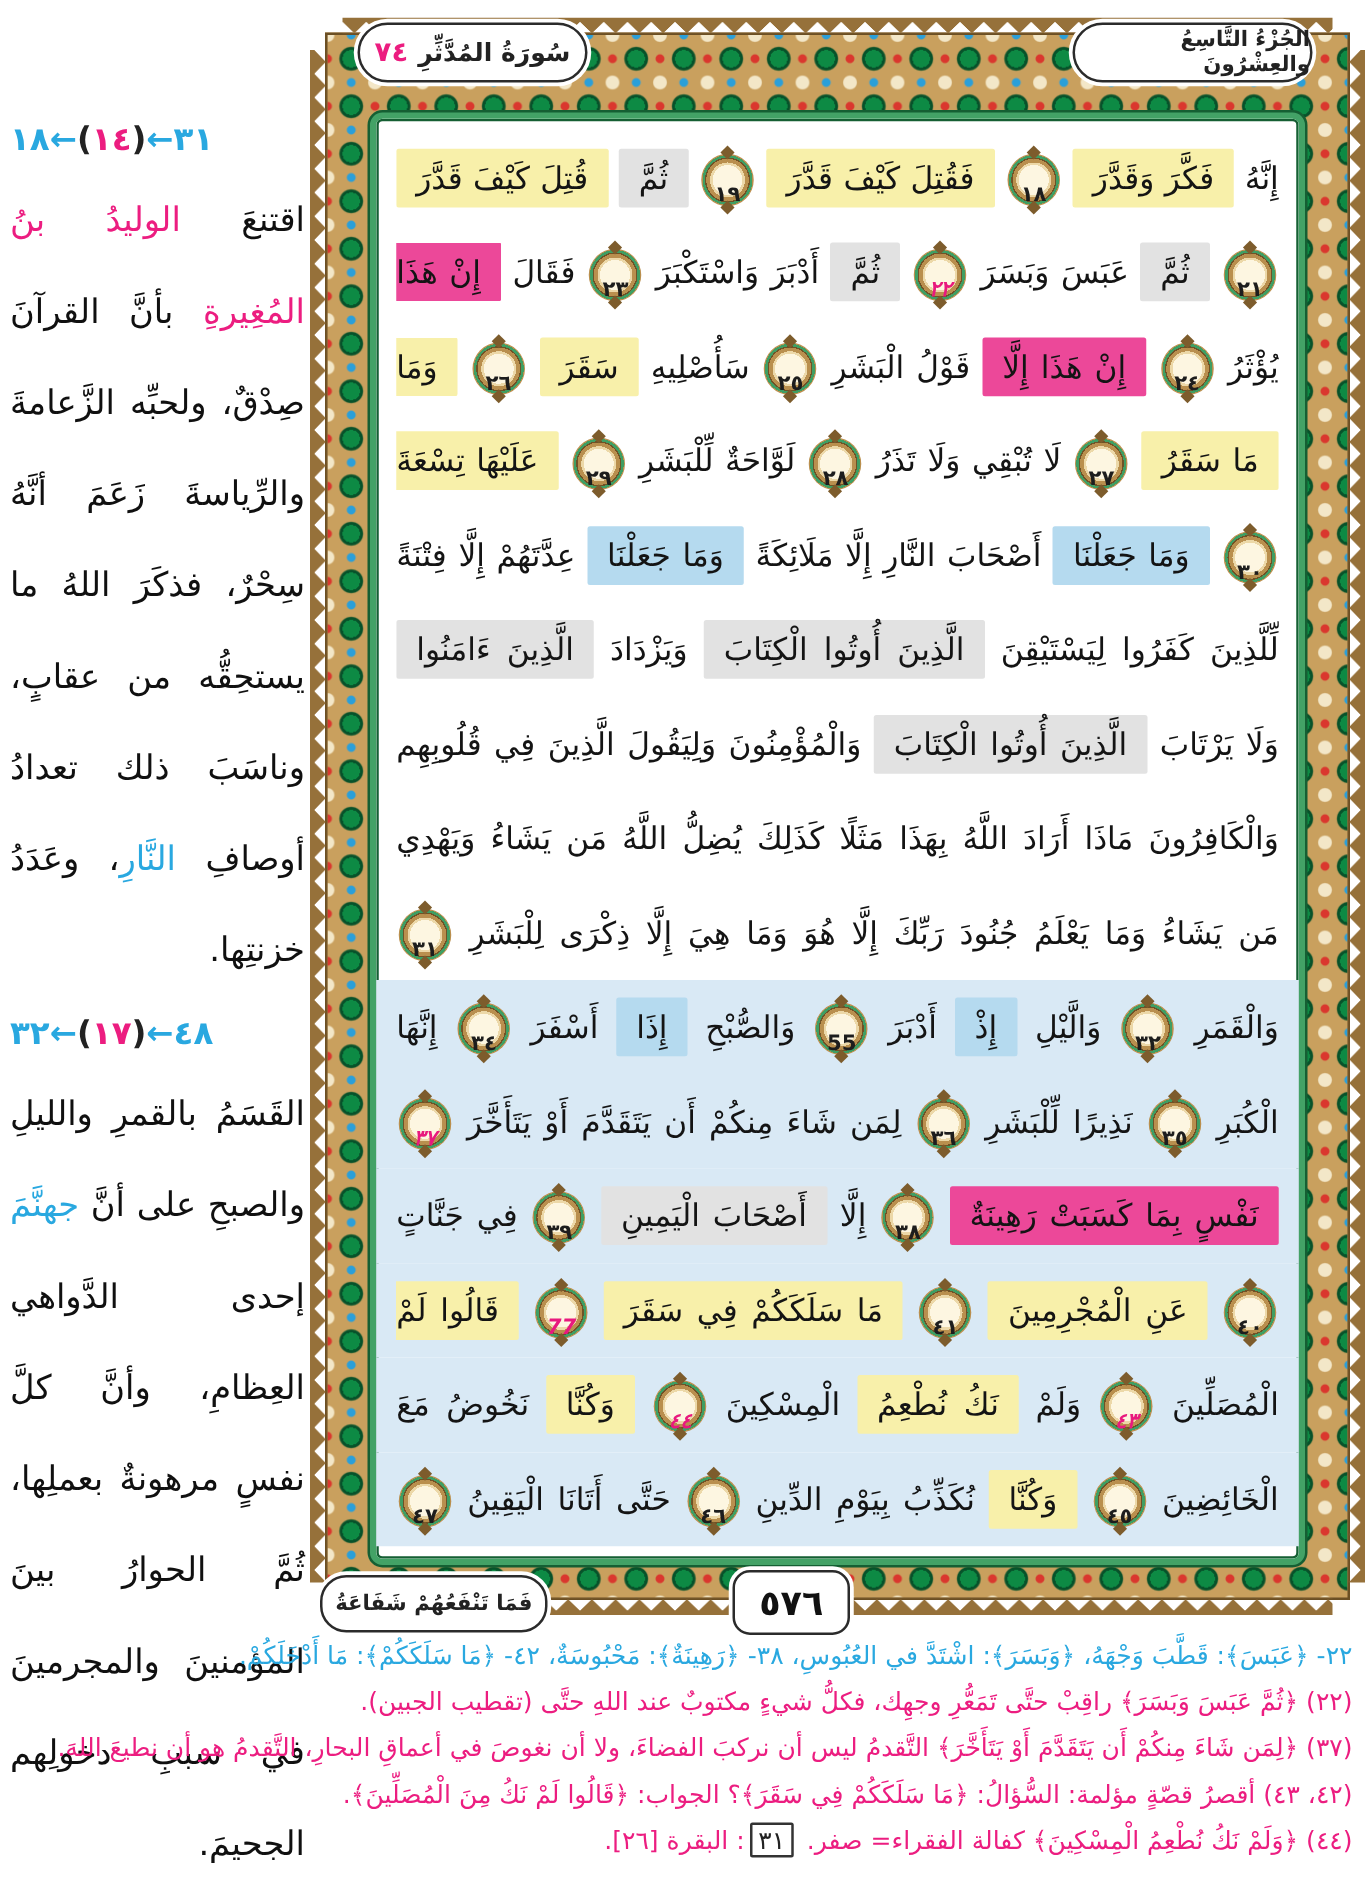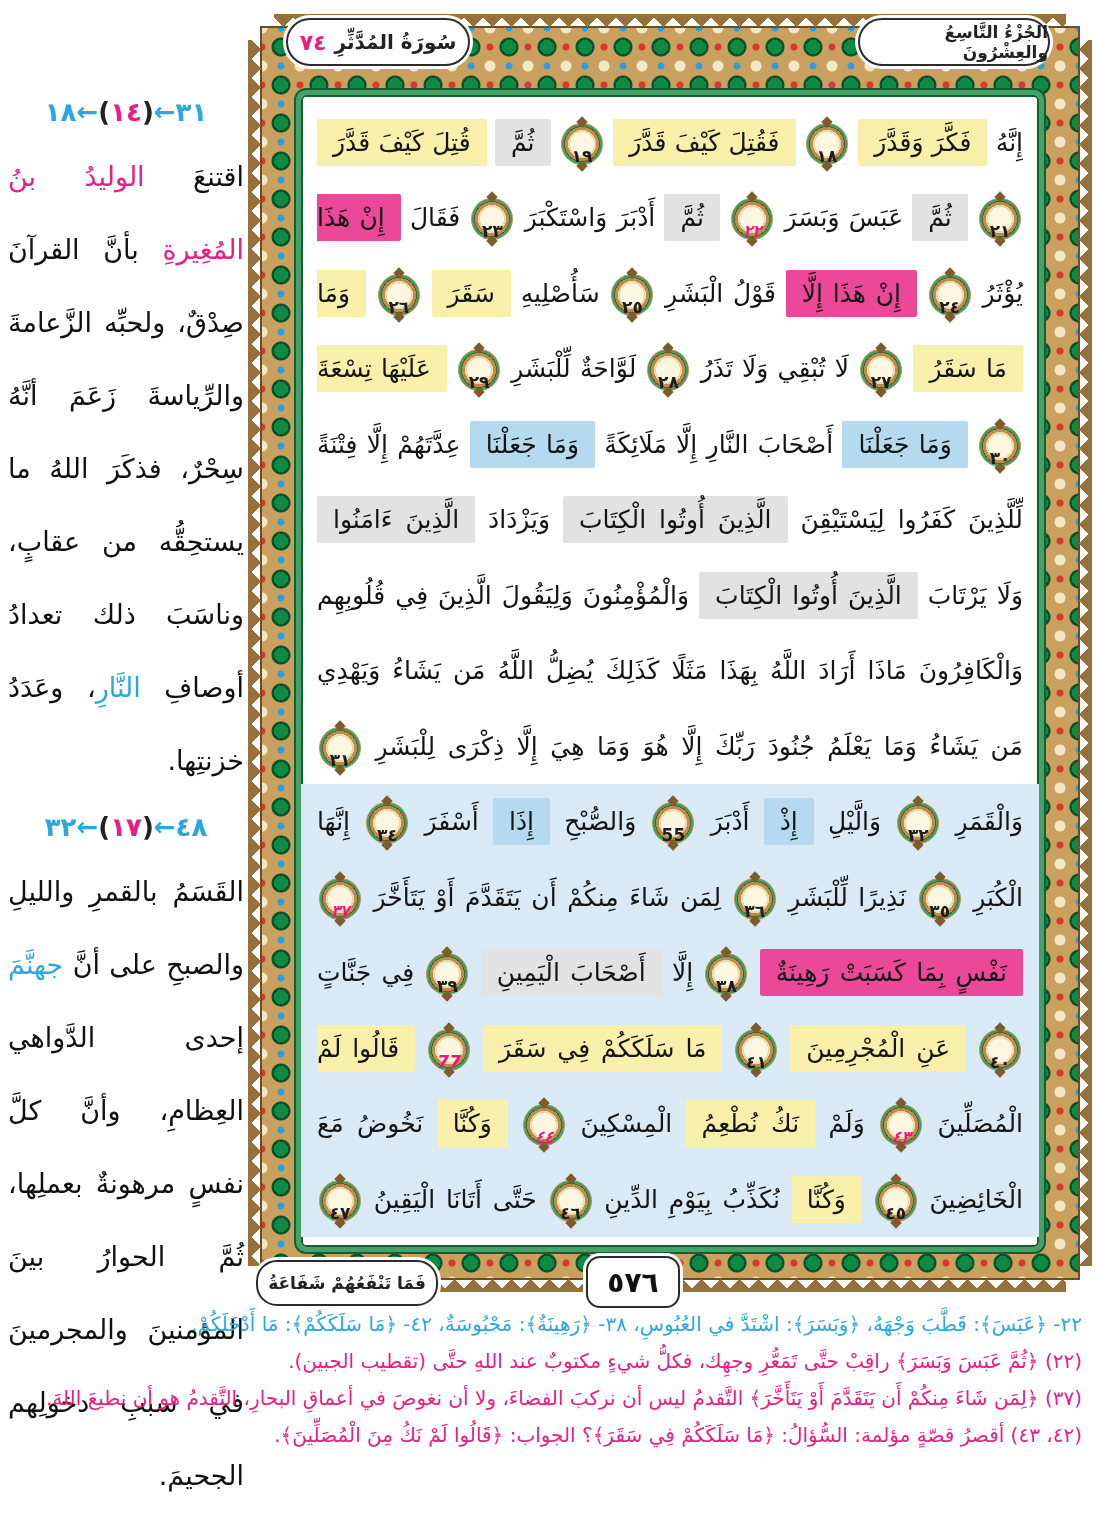--- a/index.html
+++ b/index.html
@@ -2,21 +2,21 @@
 <html lang="ar" dir="rtl"><head>
 <meta charset="utf-8">
 <style>
   html,body{margin:0;padding:0;}
   body{
     width:1096px;height:1513px;position:relative;background:#ffffff;
     font-family:"DejaVu Sans", sans-serif;overflow:hidden;color:#151515;
   }
   
   .sidebar{position:absolute;top:84px;left:8px;width:236px;direction:rtl;}
-  .sb-ref{direction:ltr;text-align:center;font-weight:bold;font-size:26px;height:56px;line-height:56px;letter-spacing:1px;}
+  .sb-ref{direction:ltr;text-align:left;font-weight:bold;font-size:26px;height:56px;line-height:56px;letter-spacing:1px;}
   .sb-para{font-size:27px;font-weight:normal;line-height:73px;text-align:justify;text-align-last:justify;color:#101010;margin-bottom:2px;}
   .c-cyan{color:#29a8e0}.c-magenta{color:#ec1d80}.c-dark{color:#222}
   
   .frame{position:absolute;left:248px;top:14px;width:844px;height:1278px;}
   .band{
     position:absolute;inset:12px;border:2px solid #6b4f24;box-sizing:border-box;
     background-color:#c9a05e;
     background-image:
       radial-gradient(circle, #f3e7c8 0 5px, rgba(0,0,0,0) 6px),
       radial-gradient(circle, #0d8a44 0 7px, #07522a 7px 9px, rgba(0,0,0,0) 10px),
@@ -187,13 +187,14 @@
 </div>
 <div class="cart cart-page">
   <span>٥٧٦</span>
 </div>
 
 <footer class="footnotes">
     <div class="fn fn-blue"><span>٢٢- ﴿عَبَسَ﴾: قَطَّبَ وَجْهَهُ، ﴿وَبَسَرَ﴾: اشْتَدَّ في العُبُوسِ، ٣٨- ﴿رَهِينَةٌ﴾: مَحْبُوسَةٌ، ٤٢- ﴿مَا سَلَكَكُمْ﴾: مَا أَدْخَلَكُمْ.</span></div>
     <div class="fn fn-magenta"><span>(٢٢) ﴿ثُمَّ عَبَسَ وَبَسَرَ﴾ راقِبْ حتَّى تَمَعُّرِ وجهِك، فكلُّ شيءٍ مكتوبٌ عند اللهِ حتَّى (تقطيب الجبين).</span></div>
     <div class="fn fn-magenta"><span>(٣٧) ﴿لِمَن شَاءَ مِنكُمْ أَن يَتَقَدَّمَ أَوْ يَتَأَخَّرَ﴾ التَّقدمُ ليس أن نركبَ الفضاءَ، ولا أن نغوصَ في أعماقِ البحارِ، التَّقدمُ هو أن نطيعَ اللهَ.</span></div>
     <div class="fn fn-magenta"><span>(٤٢، ٤٣) أقصرُ قصّةٍ مؤلمة: السُّؤالُ: ﴿مَا سَلَكَكُمْ فِي سَقَرَ﴾؟ الجواب: ﴿قَالُوا لَمْ نَكُ مِنَ الْمُصَلِّينَ﴾.</span></div>
+    <div class="fn fn-magenta"><span>(٤٤) ﴿وَلَمْ نَكُ نُطْعِمُ الْمِسْكِينَ﴾ كفالة الفقراء= صفر. </span><span class="fn-box">٣١</span><span>: البقرة [٢٦].</span></div>
   </footer>
 
 </body></html>

